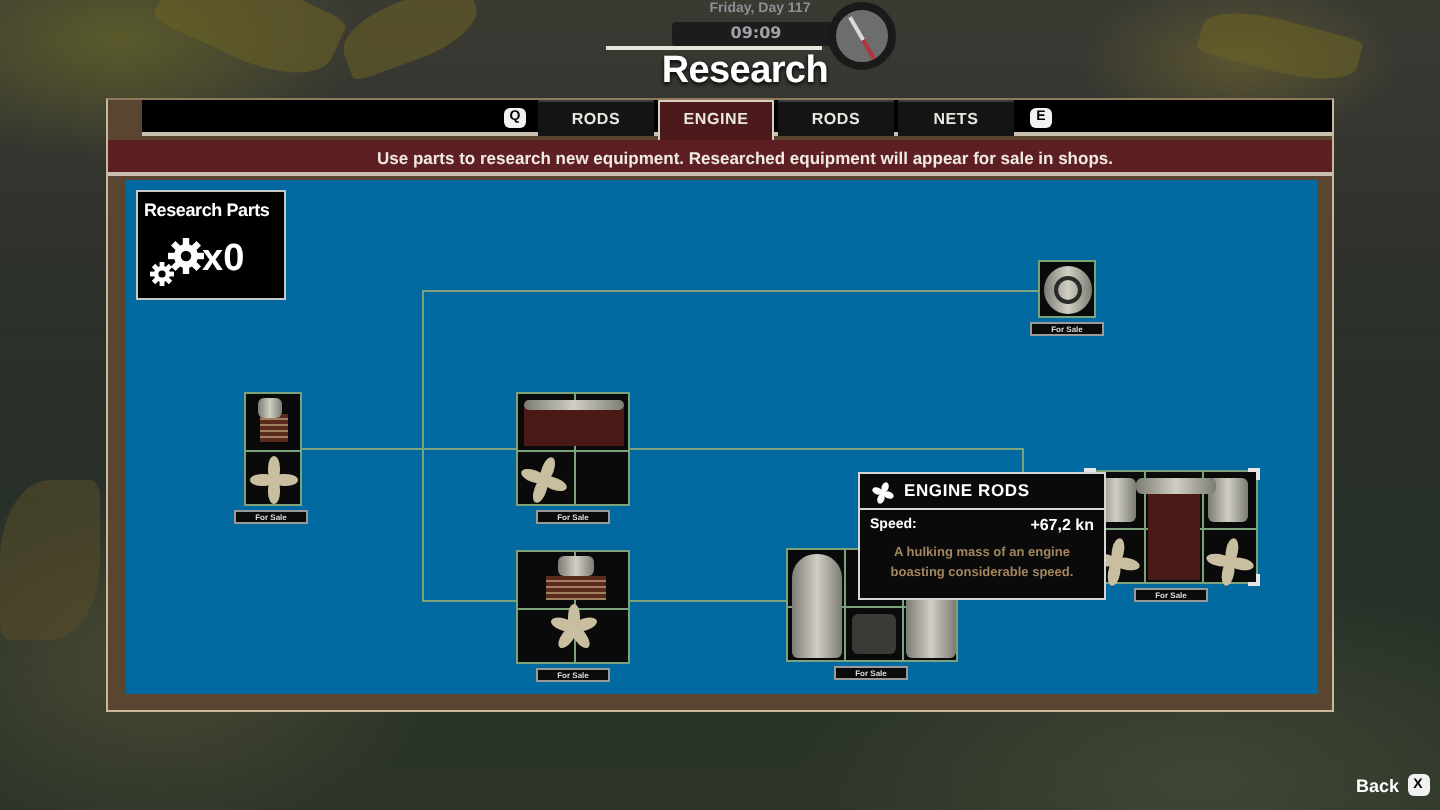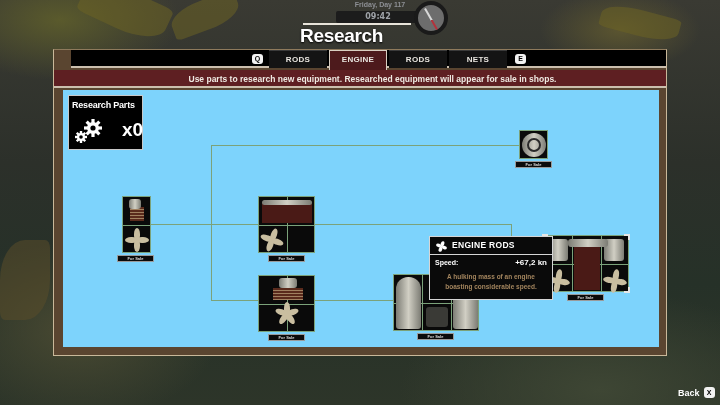--- a/index.html
+++ b/index.html
@@ -16,37 +16,37 @@
   }
   .leaf { position: absolute; border-radius: 50% 10% 50% 10%; background: #6b6224; opacity: .55; }
 
   
   .hud-clock { position: absolute; left: 300px; top: 0; width: 160px; height: 28px; }
   .hud-day { position: absolute; left: 0; right: 0; top: 1px; text-align: center; font-size: 7px; color: #8d8f94; font-family: "Liberation Sans", sans-serif; font-weight: bold; }
   .hud-time { position: absolute; left: 36px; top: 11px; width: 84px; height: 12px; background: #1c1c1c; border-radius: 2px; color: #9fa3a8; text-align: center; font-size: 8px; line-height: 12px; font-weight: bold; }
   .compass { position: absolute; left: 414px; top: 1px; width: 34px; height: 34px; border-radius: 50%; background: #6d6d6d; border: 4px solid #1a1a1a; }
   .compass .needle { position: absolute; left: 12px; top: 2px; width: 2px; height: 24px; background: linear-gradient(#d9d9d9 0 55%, #b3323b 55% 100%); transform: rotate(-30deg); }
   .title-bar { position: absolute; left: 303px; top: 23px; width: 108px; height: 2px; background: #e8e4da; }
-  .title { position: absolute; left: 300px; top: 24px; width: 114px; text-align: left; color: #ffffff; font-family: "Liberation Sans", sans-serif; font-weight: bold; font-size: 19px; line-height: 24px; letter-spacing: -.3px; text-shadow: 0 1px 2px #000; }
+  .title { position: absolute; left: 300px; top: 24px; width: 114px; text-align: right; color: #ffffff; font-family: "Liberation Sans", sans-serif; font-weight: bold; font-size: 19px; line-height: 24px; letter-spacing: -.3px; text-shadow: 0 1px 2px #000; }
 
   
   .panel { position: absolute; left: 53px; top: 49px; width: 614px; height: 307px; background: #5a4530; border: 1px solid #c9b89a; border-top-color: #8e7a5c; }
   .tabbar { position: absolute; left: 17px; top: 0; right: 0; height: 18px; background: #000; border-bottom: 2px solid #cbbfae; }
   .tabs { position: absolute; left: 175px; top: 0; height: 18px; display: flex; align-items: stretch; }
   .key { width: 11px; height: 10px; margin: 4px 6px 0 6px; background: #f2f2f2; color: #000; border-radius: 3px; font-size: 7px; line-height: 10px; text-align: center; font-weight: bold; font-family: "Liberation Sans", sans-serif; }
   .tab { width: 58px; margin-right: 2px; background: #141414; color: #e9e6e0; font-size: 8px; font-weight: bold; text-align: center; line-height: 18px; font-family: "Liberation Sans", sans-serif; letter-spacing: .3px; border-top: 1px solid #3a3a3a; }
   .tab.active { background: #4d1a1c; border: 1px solid #d9cfc2; border-bottom: none; height: 20px; }
   .banner { position: absolute; left: 0; right: 0; top: 20px; height: 18px; background: #5e1f22; color: #efe9e2; font-size: 8.5px; font-weight: bold; font-family: "Liberation Sans", sans-serif; text-align: center; line-height: 18px; border-bottom: 2px solid #cbbfae; padding-left: 25px; }
-  .board { position: absolute; left: 9px; top: 40px; width: 596px; height: 257px; background: #7dd3fc; }
+  .board { position: absolute; left: 9px; top: 40px; width: 596px; height: 257px; background: #0369a1; }
 
   
   .parts { position: absolute; left: 5px; top: 5px; width: 75px; height: 55px; border: 1px solid #c8c8c8; background: #000; }
   .parts-label { position: absolute; left: 3px; top: 4px; color: #fff; font-size: 9px; font-weight: bold; font-family: "Liberation Sans", sans-serif; letter-spacing: -.2px; }
   .parts-icon { position: absolute; left: 5px; top: 22px; width: 30px; height: 26px; }
-  .parts-count { position: absolute; left: 53px; top: 23px; color: #fff; font-size: 19px; font-weight: bold; font-family: "Liberation Sans", sans-serif; }
+  .parts-count { position: absolute; left: 32px; top: 23px; color: #fff; font-size: 19px; font-weight: bold; font-family: "Liberation Sans", sans-serif; }
 
   
   .line { position: absolute; background: #7ba27a; }
 
   
   .node { position: absolute; border: 1px solid #7ba27a; background: #0a0a0a; }
   .node .vl { position: absolute; top: 0; bottom: 0; width: 1px; background: #7ba27a; }
   .node .hl { position: absolute; left: 0; right: 0; height: 1px; background: #7ba27a; }
   .forsale { position: absolute; height: 7px; border: 1px solid #9a9a9a; background: #0b0b0b; color: #ddd; font-size: 4px; line-height: 5px; text-align: center; font-weight: bold; font-family: "Liberation Sans", sans-serif; }
 
@@ -75,21 +75,21 @@
 </head>
 <body>
 
 <div class="leaf" style="left:80px;top:-10px;width:90px;height:40px;transform:rotate(25deg);"></div>
 <div class="leaf" style="left:170px;top:0;width:70px;height:30px;transform:rotate(-20deg);"></div>
 <div class="leaf" style="left:600px;top:10px;width:80px;height:26px;transform:rotate(15deg);"></div>
 <div class="leaf" style="left:0;top:240px;width:50px;height:80px;background:#5a4c2a;"></div>
 
 <div class="hud-clock">
   <div class="hud-day">Friday, Day 117</div>
-  <div class="hud-time">09:42</div>
+  <div class="hud-time">09:09</div>
 </div>
 <div class="compass">
     <div class="needle"></div>
   </div>
 <div class="title-bar"></div>
 <div class="title">Research</div>
 
 <div class="panel">
   <div class="tabbar">
     <div class="tabs">

